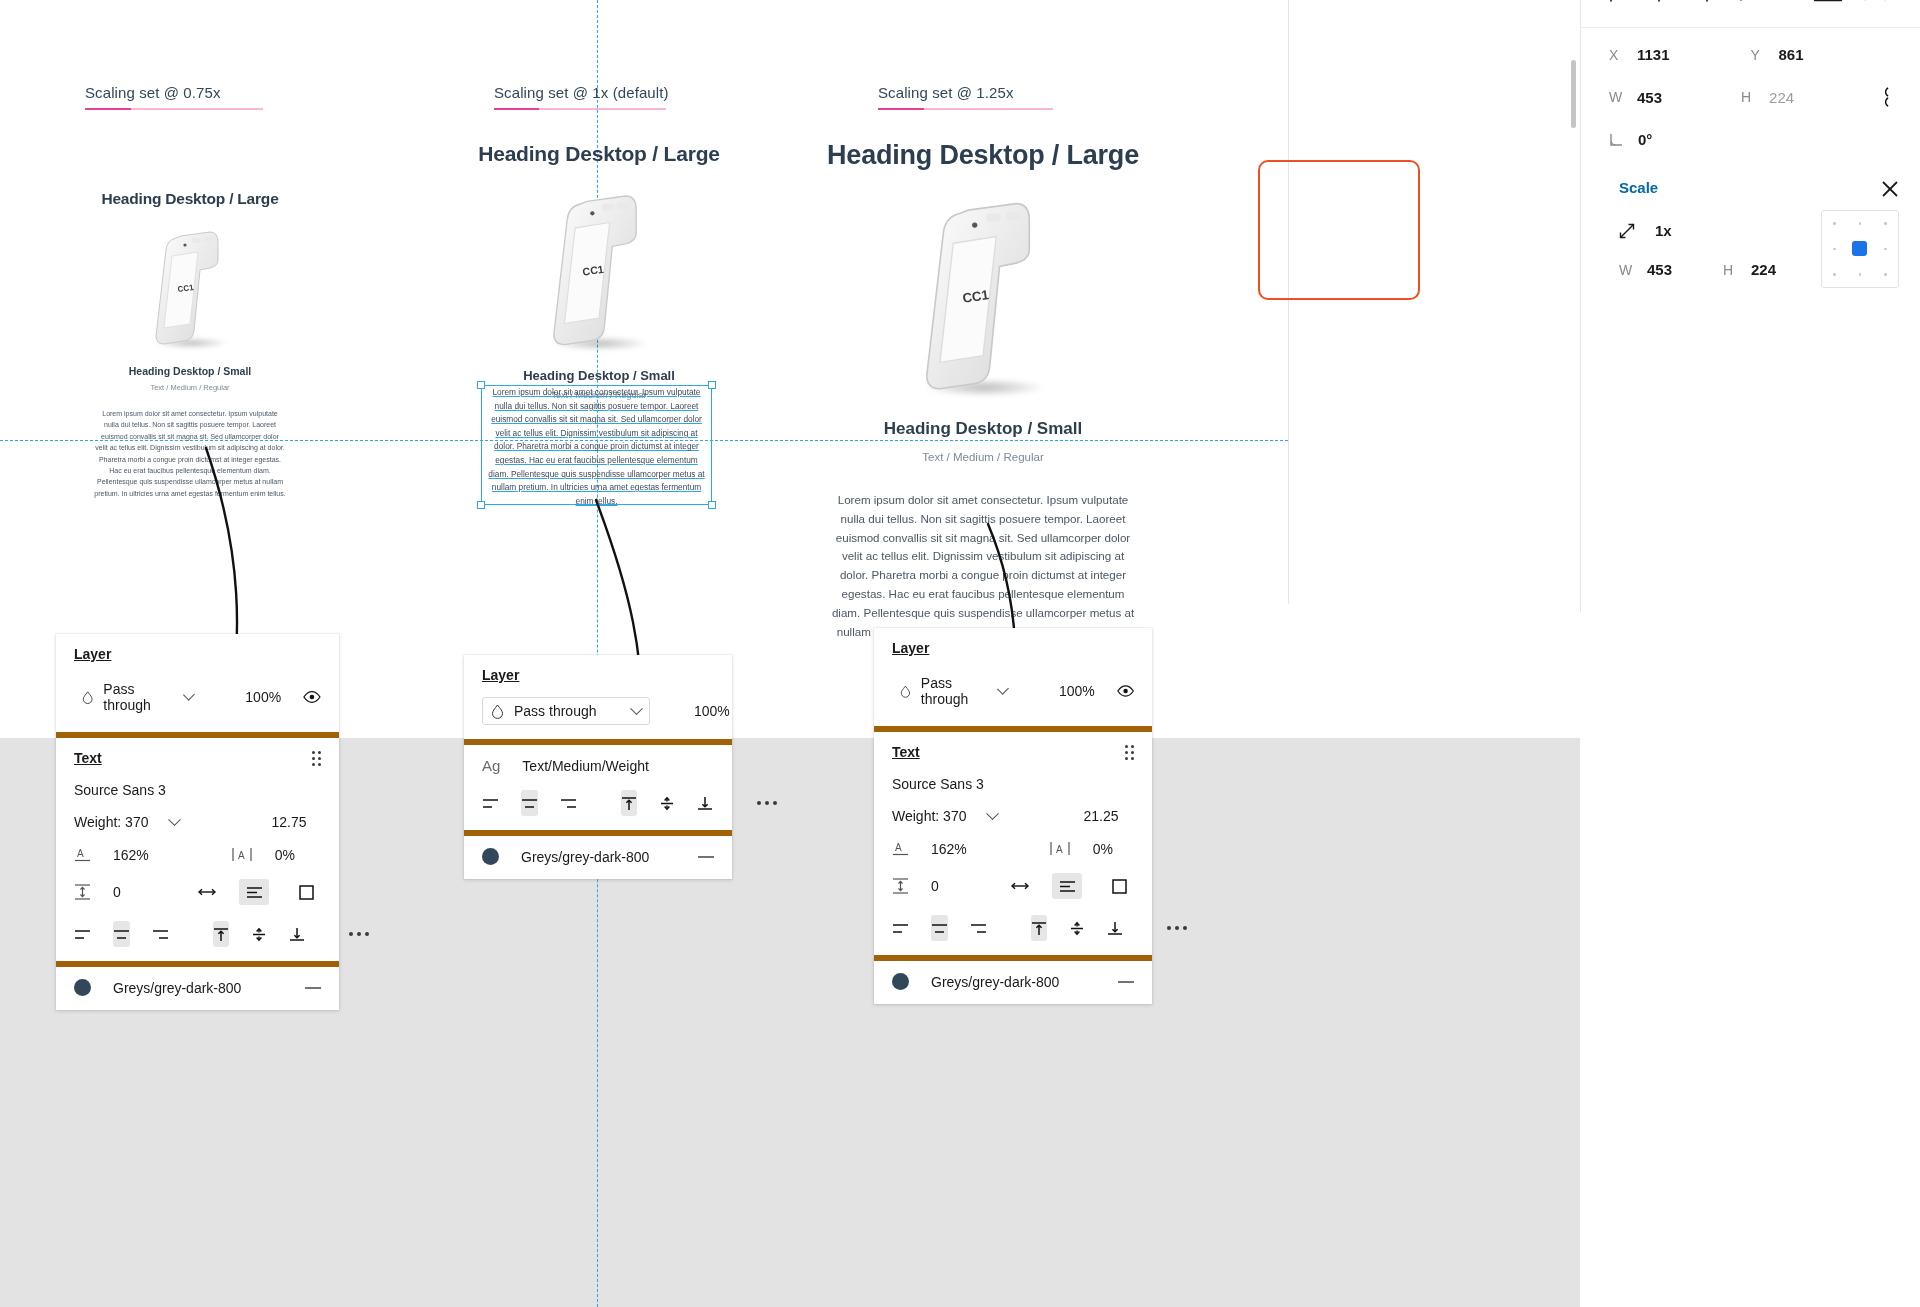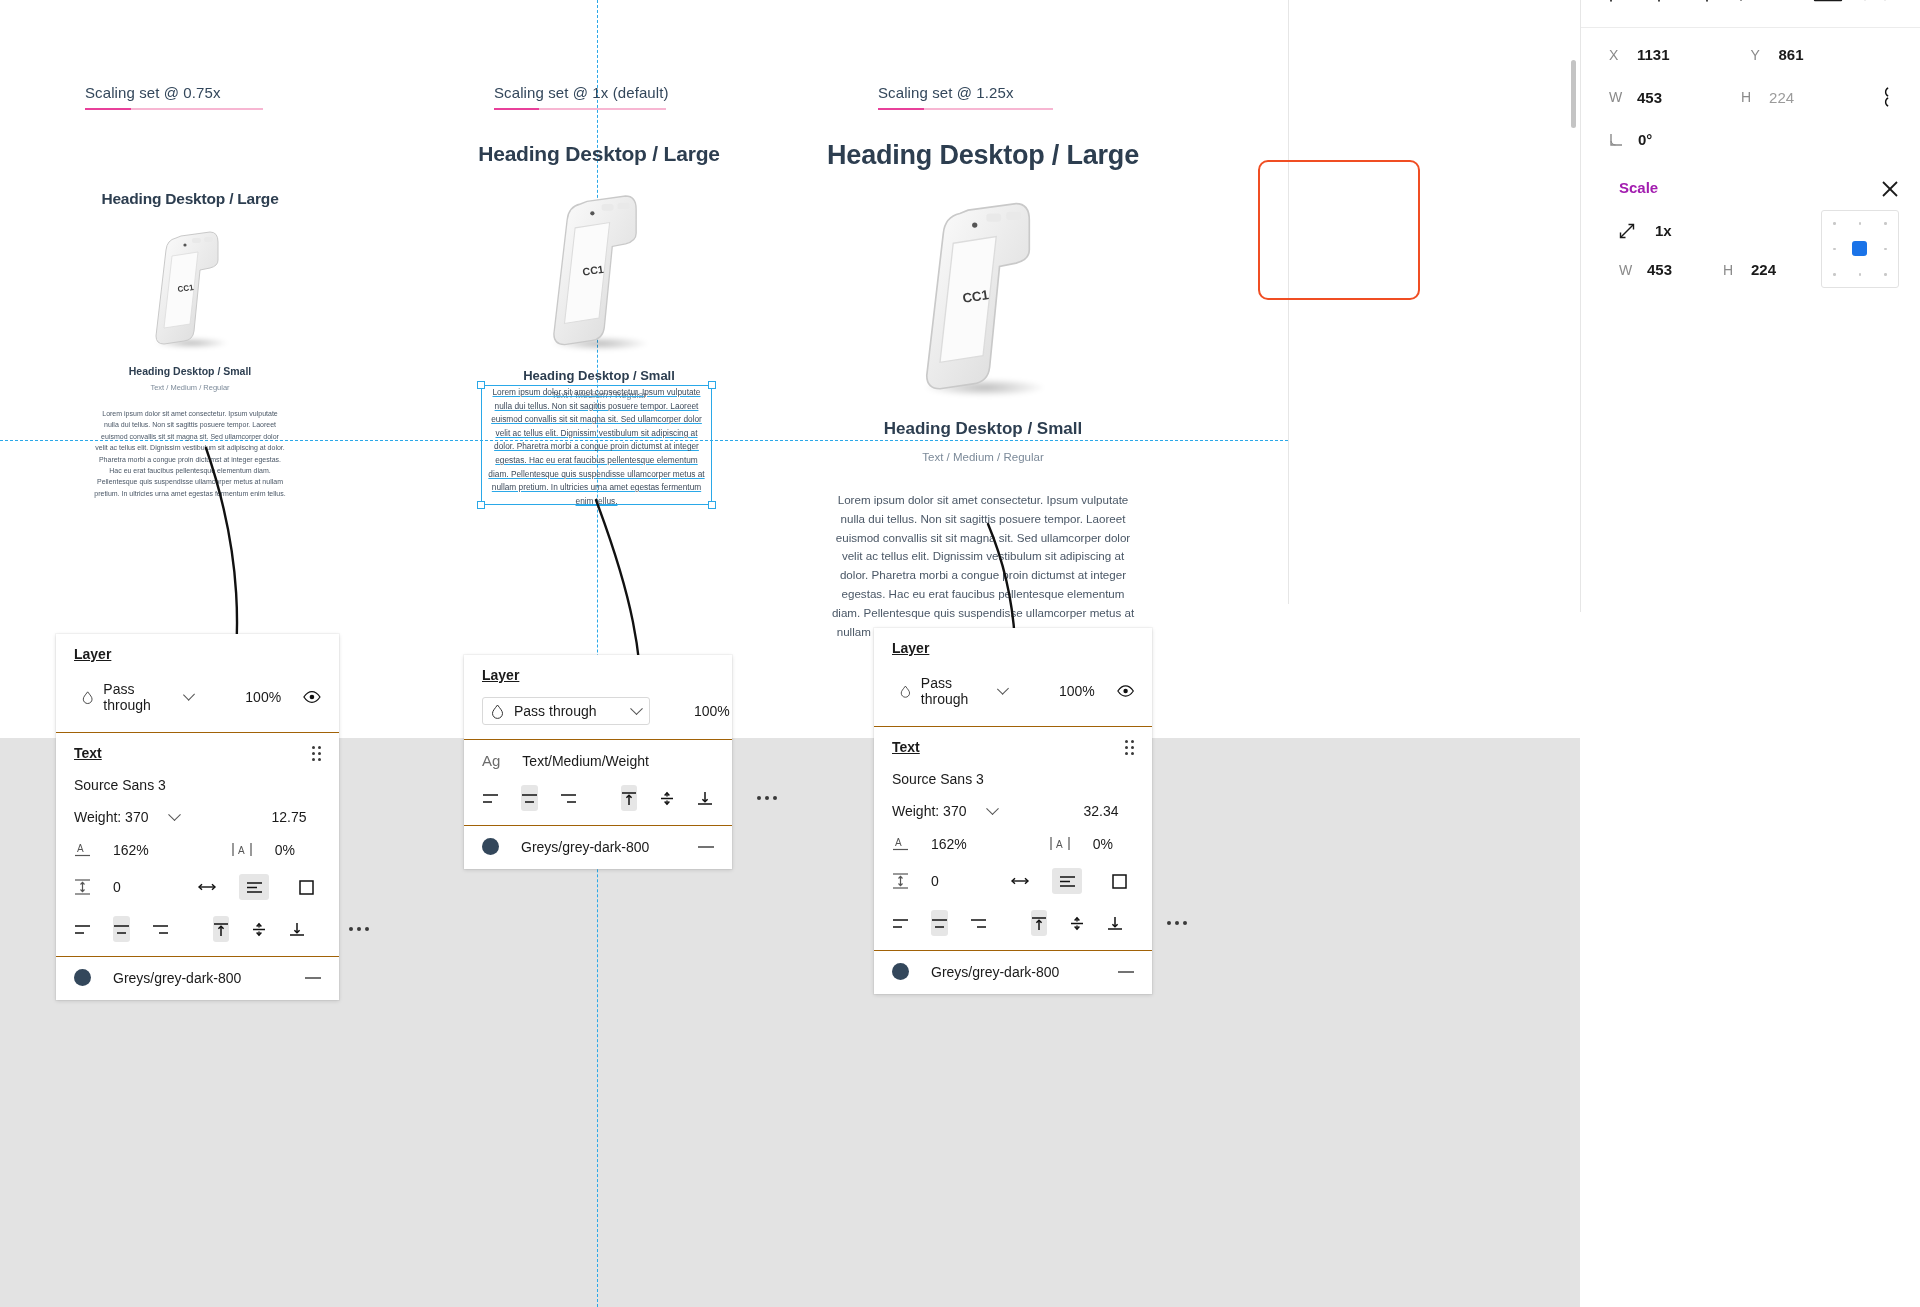--- a/index.html
+++ b/index.html
@@ -65,21 +65,21 @@
   
   .arrow-svg { position: absolute; overflow: visible; pointer-events: none; }
 
   
   .panel {
     position: absolute; background: #fff;
     box-shadow: 0 1px 4px rgba(0,0,0,.14), 0 0 0 1px rgba(0,0,0,.03);
     font-size: 14px; color: #1a1a1a;
   }
   .panel .sec { padding: 12px 18px 14px 18px; }
-  .panel .sec + .sec { border-top: 1px solid #a16207; }
+  .panel .sec + .sec { border-top: 6px solid #a16207; }
   .sec-title { font-weight: 700; font-size: 14px; margin-bottom: 14px; text-decoration: underline; }
   .row { display: flex; align-items: center; gap: 22px; margin-bottom: 16px; }
   .row:last-child { margin-bottom: 0; }
   .row .grow { flex: 1; }
   .muted { color: #6b6b6b; }
 
   .blend-pill {
     display: flex; align-items: center; gap: 10px;
     padding: 5px 8px; border-radius: 3px;
   }
@@ -118,21 +118,21 @@
     background: #c4c4c4; border-radius: 3px;
   }
 
   .scale-popover {
     position: absolute; left: 1258px; top: 160px; width: 162px; height: 140px;
     border: 2.5px solid #f04e23; border-radius: 10px; background: transparent;
   }
   .scale-panel {
     position: absolute; left: 1288px; top: 160px; width: 300px; height: 152px;
   }
-  .scale-title { font-weight: 700; font-size: 15px; color: #a21caf; }
+  .scale-title { font-weight: 700; font-size: 15px; color: #0369a1; }
   .close-x { position: absolute; right: 22px; top: 20px; width: 18px; height: 18px; }
 
   .anchor-grid {
     position: absolute; right: 22px; top: 50px;
     width: 78px; height: 78px; border: 1px solid #e2e2e2; border-radius: 3px;
     display: grid; grid-template-columns: repeat(3,1fr); grid-template-rows: repeat(3,1fr);
     place-items: center;
   }
   .anchor-grid i { width: 2.5px; height: 2.5px; background: #c9c9c9; border-radius: 50%; display:block; }
   .anchor-grid i.on { width: 15px; height: 15px; border-radius: 3px; background: #1a73e8; }
@@ -546,21 +546,21 @@
         </div>
 
         <div class="row">
           <span>Source Sans 3</span>
         </div>
 
         <div class="row">
           <span>Weight: 370</span>
           <span class="chev"></span>
           <div style="width:42px;"></div>
-          <span>32.34</span>
+          <span>21.25</span>
         </div>
 
         <div class="row">
           <svg width="17" height="17" viewBox="0 0 17 17">
             <text x="3" y="11" font-size="10" font-family="Liberation Sans, sans-serif" fill="#555">A</text>
             <line x1="1" y1="14.5" x2="16" y2="14.5" stroke="#555" stroke-width="1.2"></line>
           </svg>
           <span>162%</span>
           <div style="width:38px;"></div>
           <svg width="22" height="15" viewBox="0 0 22 15">

